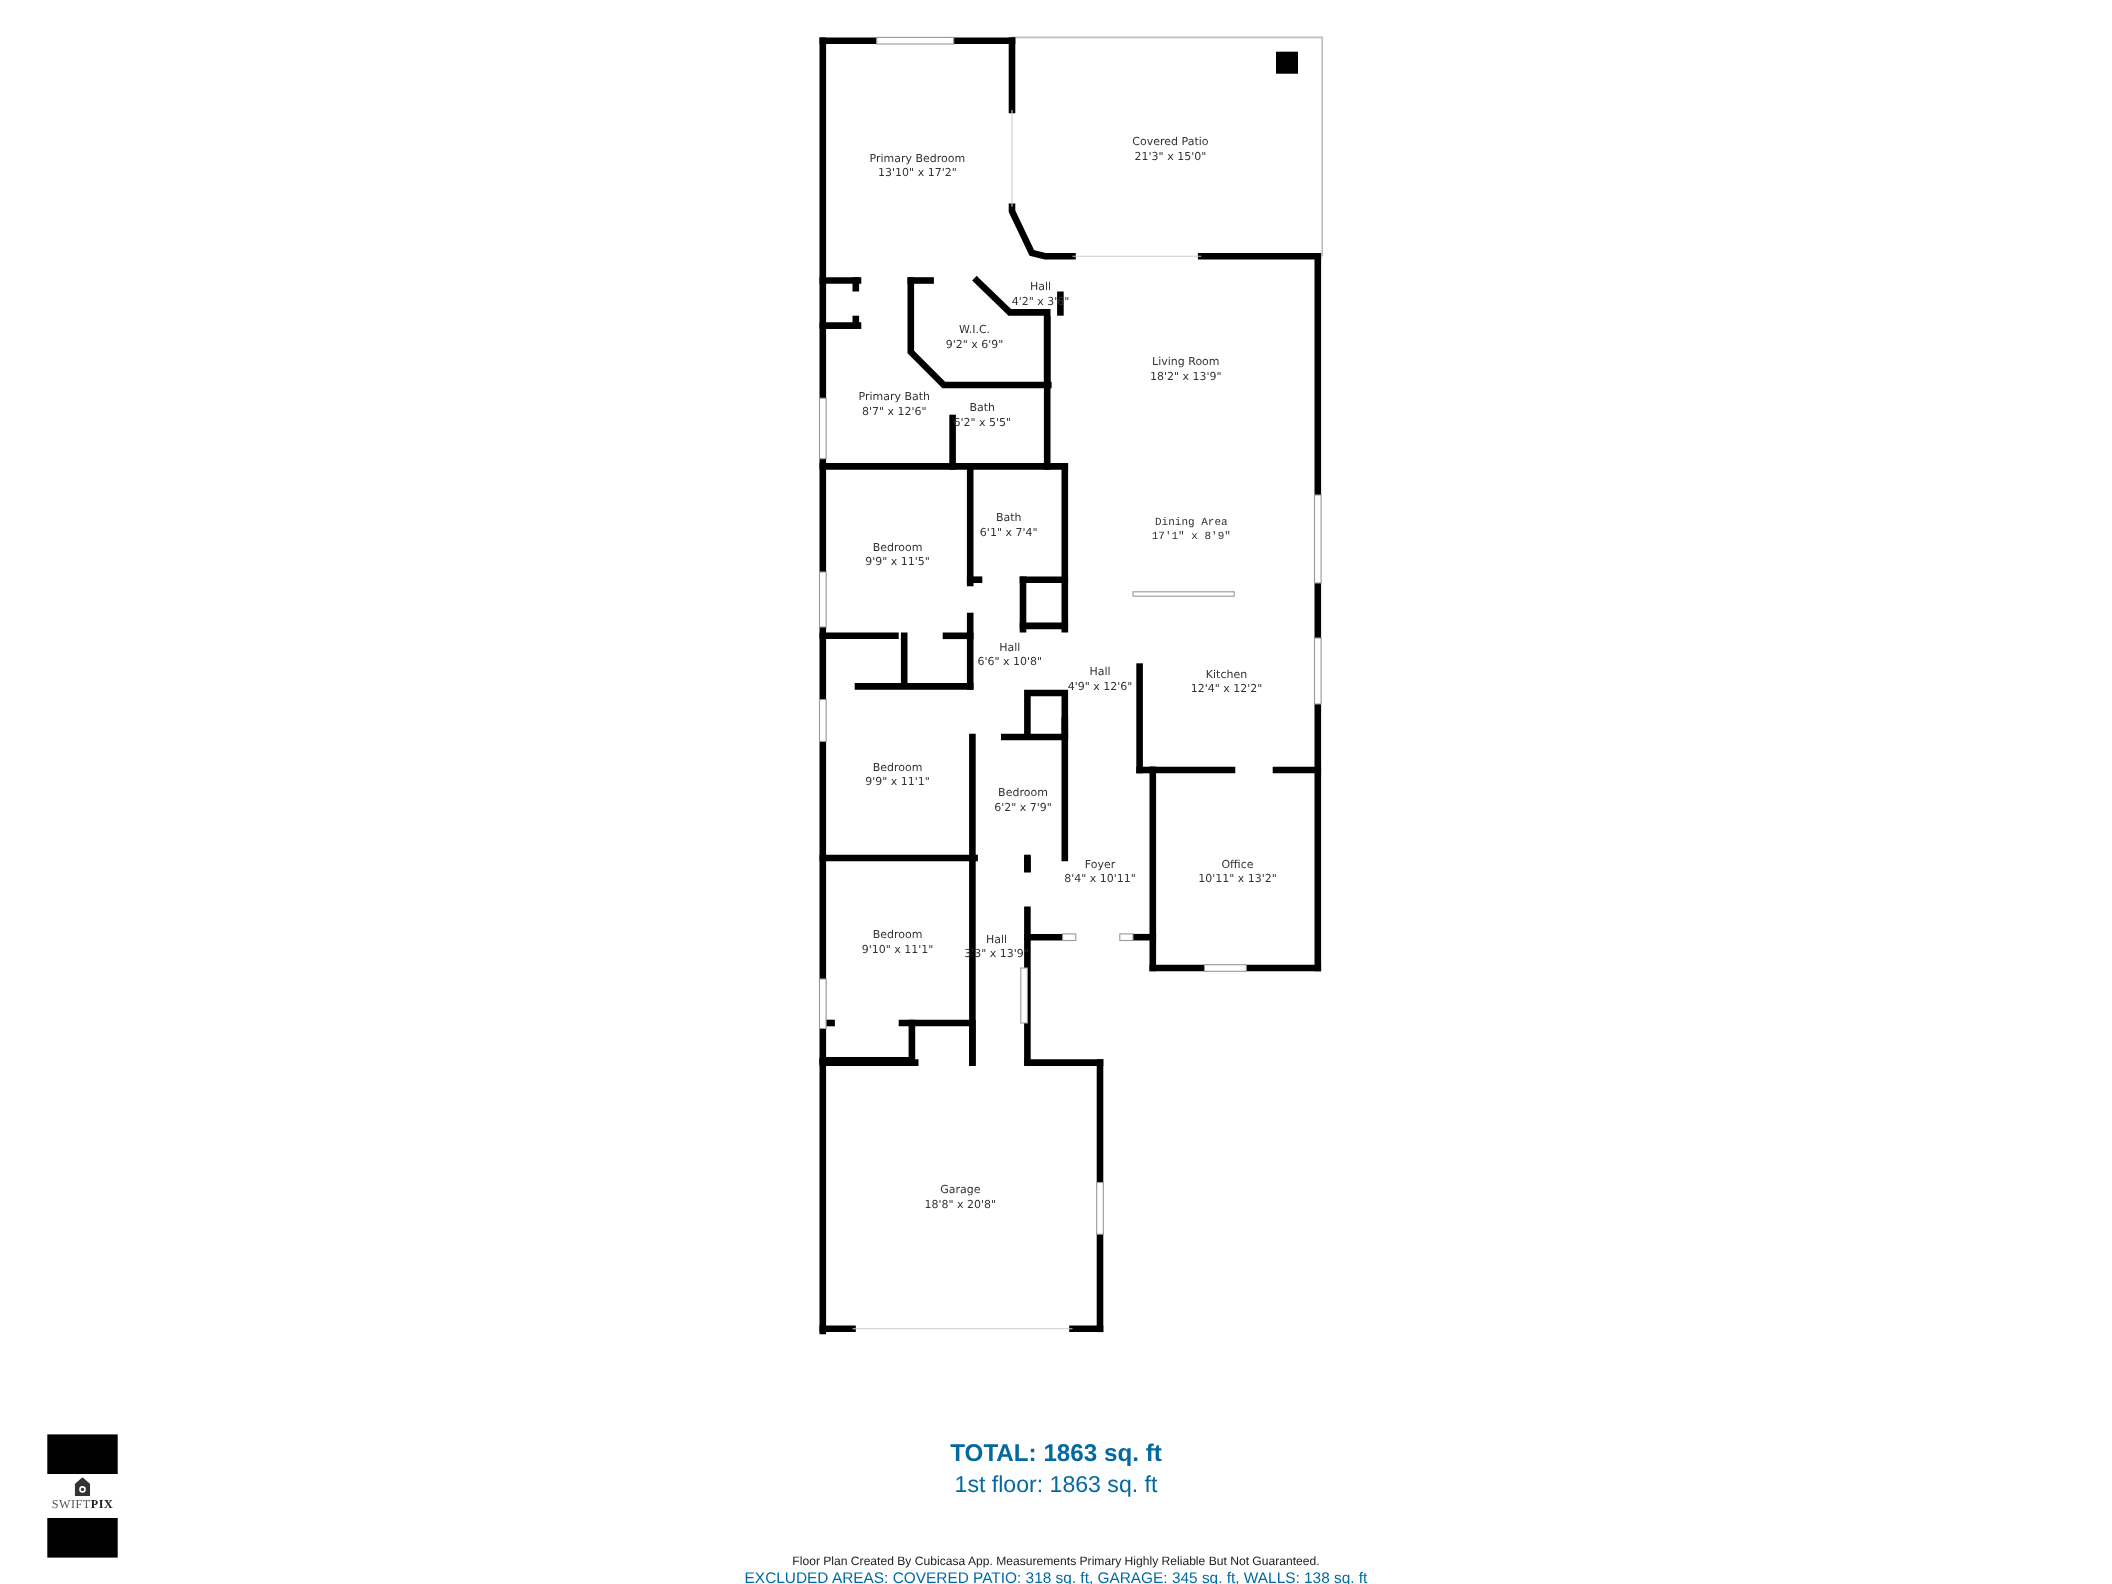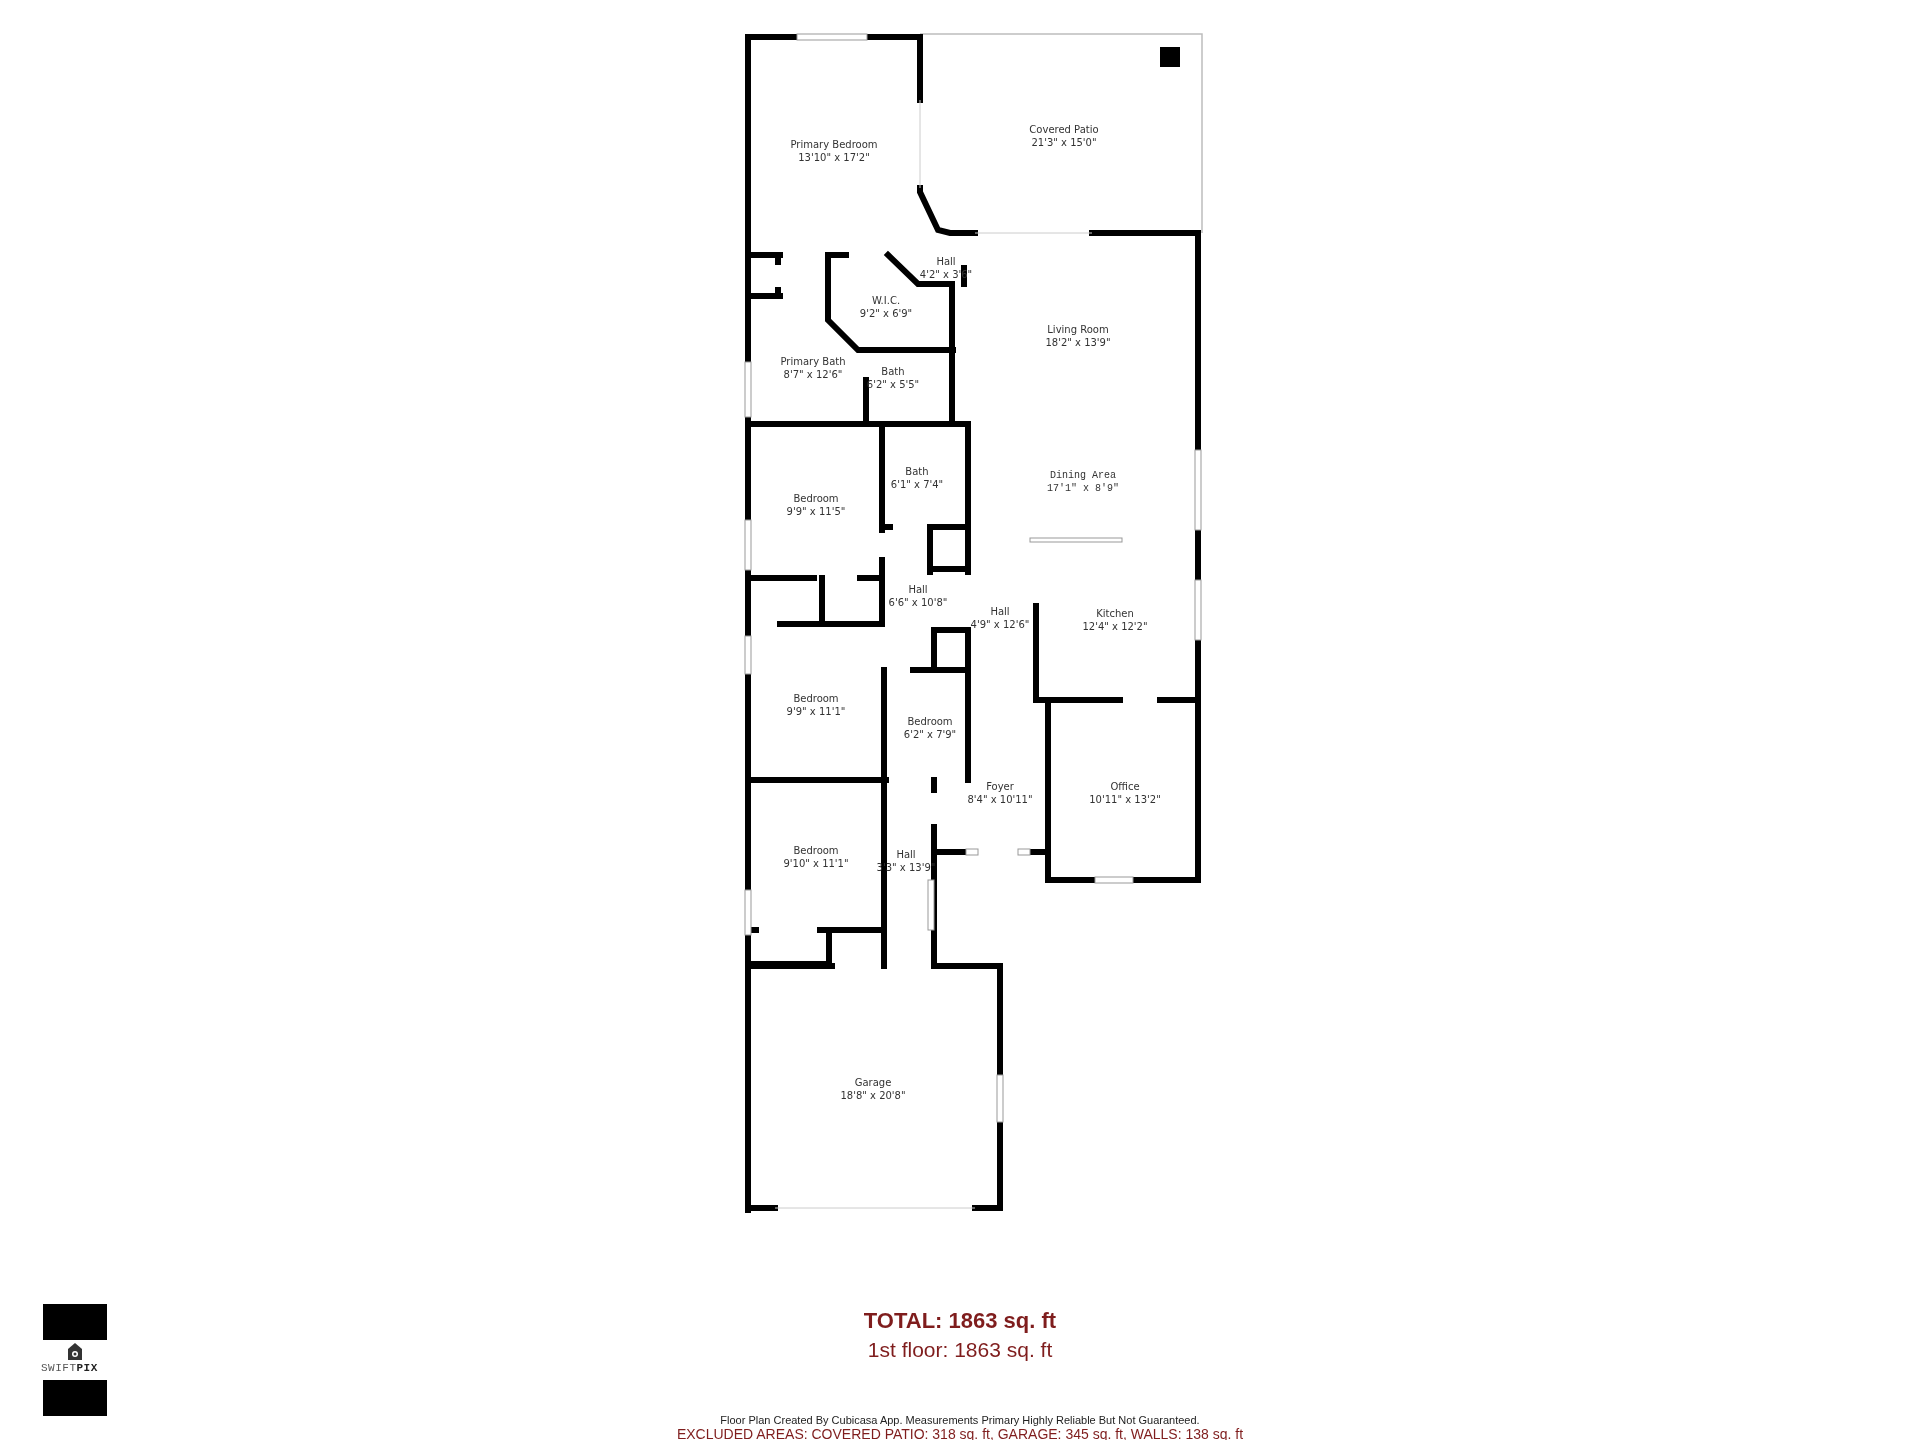--- a/index.html
+++ b/index.html
@@ -1,28 +1,28 @@
 <!DOCTYPE html>
 <html><head>
 <meta charset="utf-8">
 <style>
   html, body { margin: 0; padding: 0; background: #ffffff; }
   body { width: 1920px; height: 1440px; position: relative; overflow: hidden; font-family: "Liberation Sans", "DejaVu Sans", sans-serif; }
   #plan { position: absolute; left: 0; top: 0; width: 1920px; height: 1440px; }
   .room-label { position: absolute; transform: translate(-50%, -50%); text-align: center; color: #333333; font-size: 10px; line-height: 13px; white-space: nowrap; font-family: "DejaVu Sans", sans-serif; }
-  .summary { position: absolute; left: 0; width: 1920px; text-align: center; color: #7f1d1d; font-family: "Liberation Sans", "DejaVu Sans", sans-serif; }
+  .summary { position: absolute; left: 0; width: 1920px; text-align: center; color: #0369a1; font-family: "Liberation Sans", "DejaVu Sans", sans-serif; }
   .total { top: 1308px; font-size: 22px; font-weight: bold; }
   .floor { top: 1338px; font-size: 21px; }
   .excluded { top: 1426px; font-size: 14px; }
   .disclaimer { top: 1414px; font-size: 11px; color: #222; }
   .logo { position: absolute; left: 43px; top: 1304px; width: 64px; height: 112px; }
   .logo .blk { position: absolute; left: 0; width: 64px; background: #000; }
   .logo .top { top: 0; height: 36px; }
   .logo .bot { top: 76px; height: 36px; }
-  .logo .word { position: absolute; top: 58px; left: -2px; width: 68px; font-size: 11px; letter-spacing: 0.5px; color: #555; font-family: Liberation Mono, monospace; }
+  .logo .word { position: absolute; top: 58px; left: -2px; width: 68px; text-align: center; font-size: 11px; letter-spacing: 0.5px; color: #555; font-family: Liberation Serif, serif; }
   .logo .word b { color: #222; }
   .logo .house { position: absolute; top: 39px; left: 25px; width: 14px; height: 17px; }
 </style>
 </head>
 <body>
 
 <svg id="plan" viewBox="0 0 1920 1440" xmlns="http://www.w3.org/2000/svg">
   <g fill="none" stroke="#bdbdbd" stroke-width="1.5">
     <polyline points="920,34 1202,34 1202,233"></polyline>
   </g>

